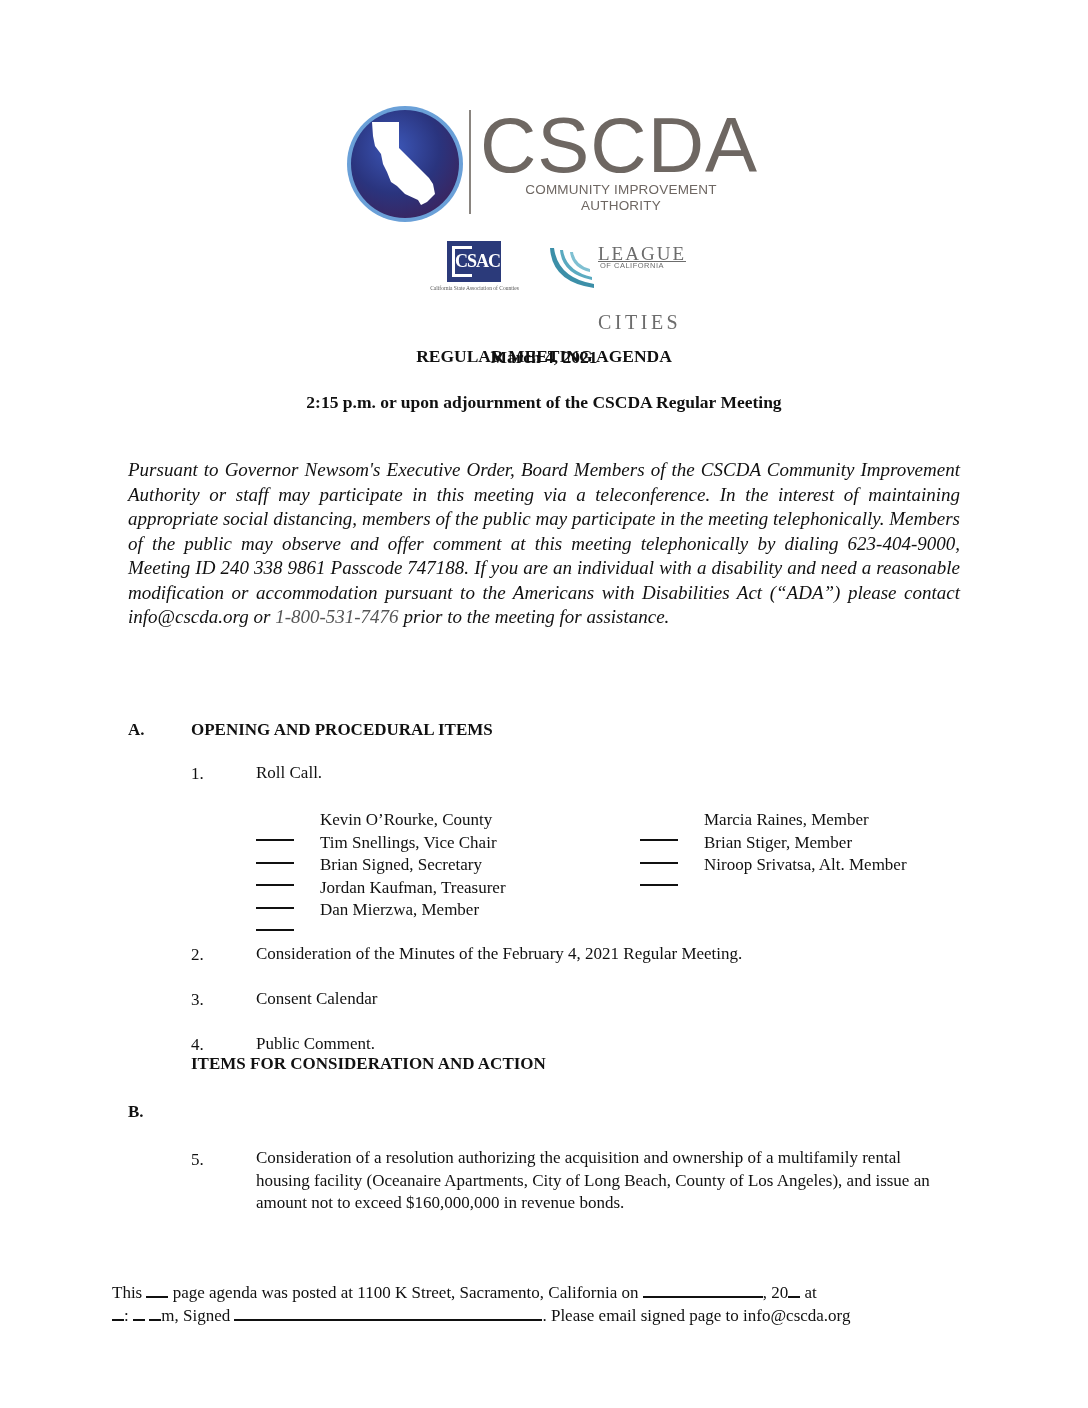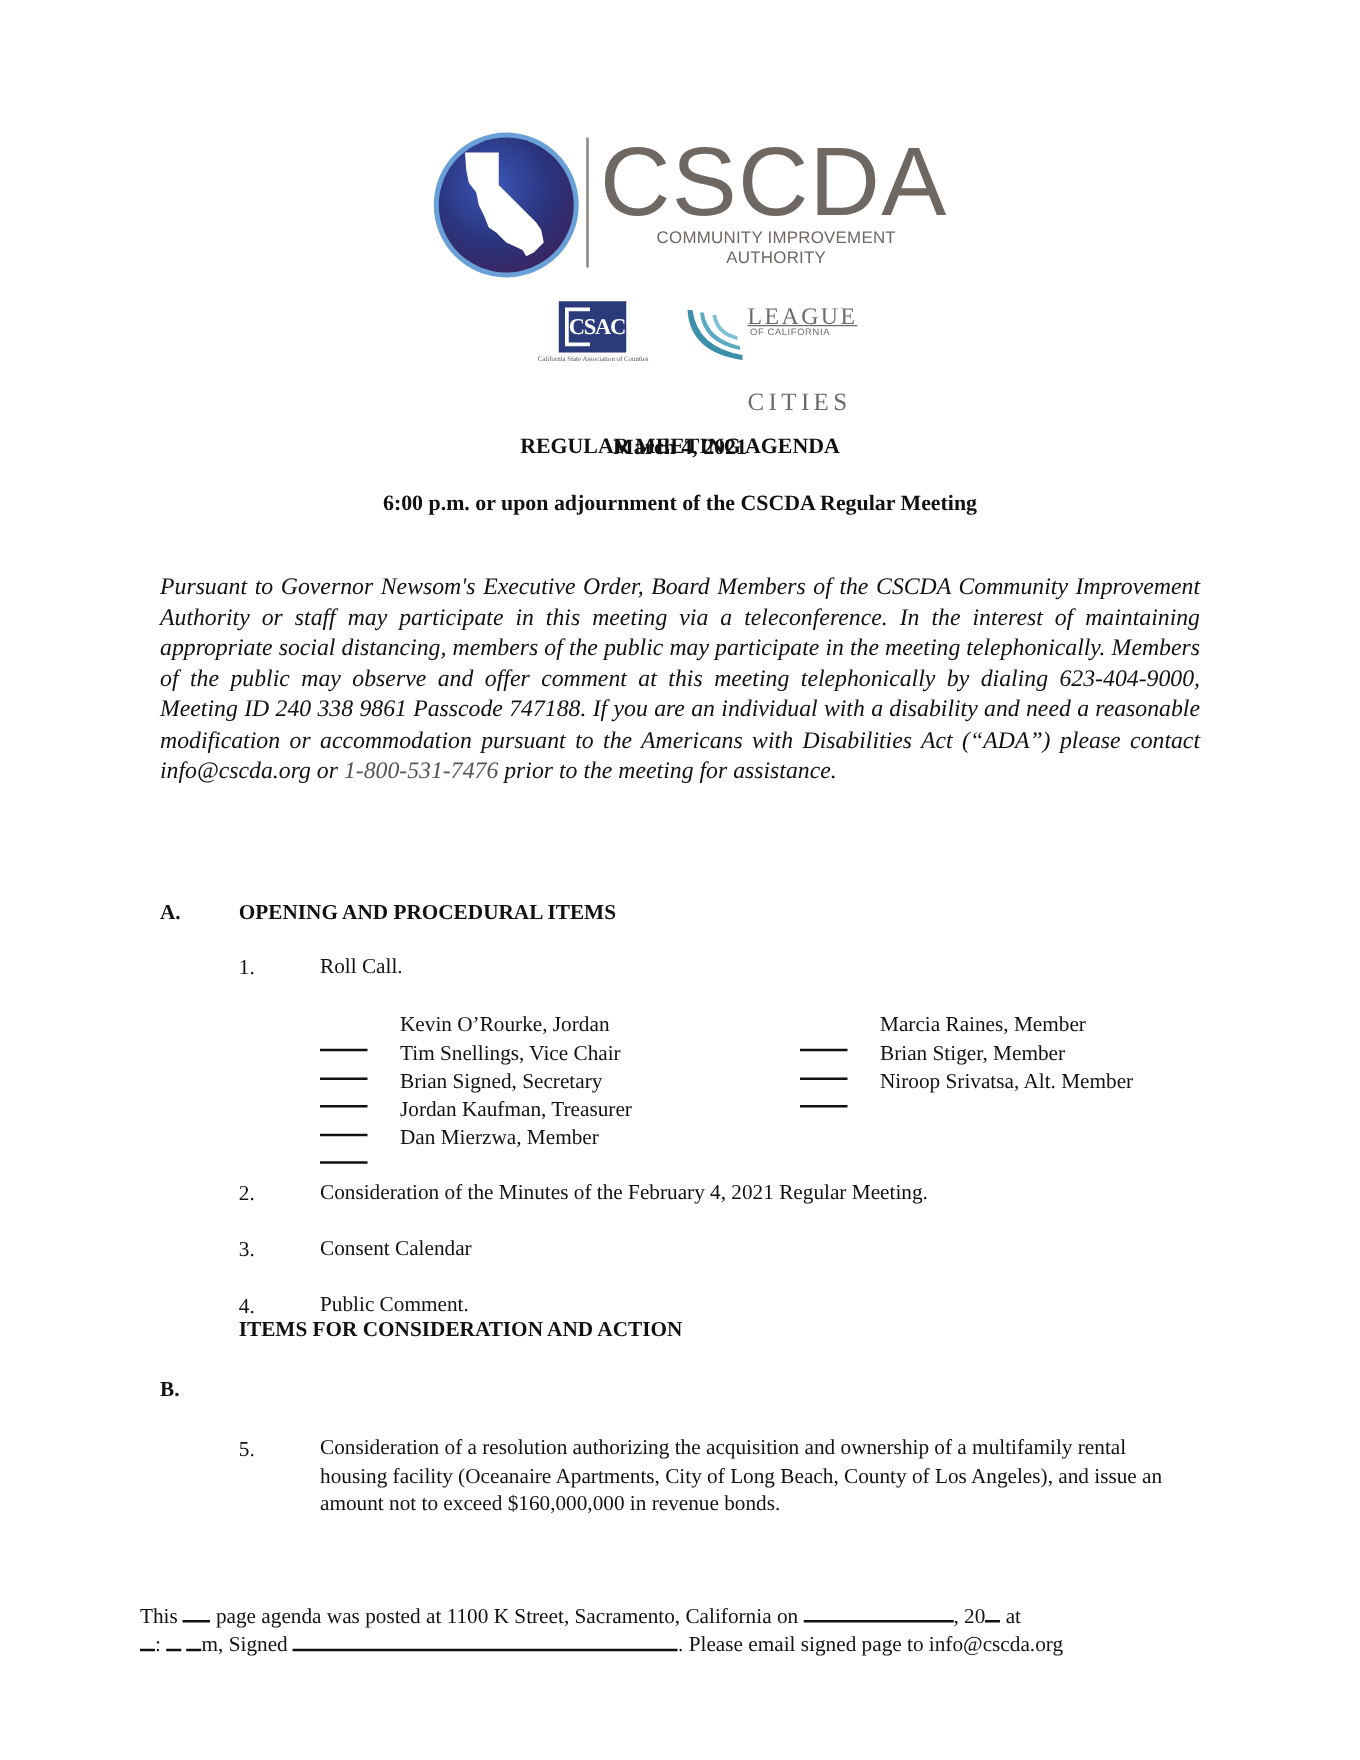--- a/index.html
+++ b/index.html
@@ -89,38 +89,38 @@
     <path d="M12 4 Q14 28 44 34 L44 31 Q18 25 15 4 Z" fill="#5aaac0"></path>
     <path d="M22 6 Q24 22 42 26 L42 23 Q27 19 25 6 Z" fill="#7fc0d2"></path>
   </svg>
 </div>
 <div class="abs league-text1">LEAGUE</div>
 <div class="abs league-text2">OF CALIFORNIA</div>
 <div class="abs league-text3">CITIES</div>
 
 <div class="abs heading" style="top:344px;">REGULAR MEETING AGENDA</div>
 <div class="abs heading" style="top:345px;">March 4, 2021</div>
-<div class="abs heading" style="top:390px;">6:00 p.m. or upon adjournment of the CSCDA Regular Meeting</div>
+<div class="abs heading" style="top:390px;">2:15 p.m. or upon adjournment of the CSCDA Regular Meeting</div>
 
 <div class="abs notice">
   <span>Pursuant to Governor Newsom's Executive Order, Board Members of the CSCDA Community Improvement Authority or staff may participate in this meeting via a teleconference.  In the interest of maintaining appropriate social distancing, members of the public may participate in the meeting telephonically.  Members of the public may observe and offer comment at this meeting telephonically by dialing 623-404-9000, Meeting ID 240 338 9861 Passcode 747188.  If you are an individual with a disability and need a reasonable modification or accommodation pursuant to the Americans with Disabilities Act (“ADA”) please contact info@cscda.org or </span><span class="phone">1-800-531-7476</span><span> prior to the meeting for assistance.</span>
 </div>
 
 <div class="abs sec-letter" style="left:128px; top:720px;">A.</div>
 <div class="abs sec-title" style="left:191px; top:720px;">OPENING AND PROCEDURAL ITEMS</div>
 
 <div class="abs item-num" style="left:191px; top:764px;">1.</div>
 <div class="abs item-text" style="left:256px; top:762px;">Roll Call.</div>
 
 <div class="abs" style="left:256px; top:810px; width:320px;">
   <div class="roll-row" style="top:0px;">
       <div class="blank">
         <span class="roll-line"></span>
       </div>
-      <span>Kevin O’Rourke, Jordan</span>
+      <span>Kevin O’Rourke, County</span>
     </div>
   <div class="roll-row" style="top:22.5px;">
       <div class="blank">
         <span class="roll-line"></span>
       </div>
       <span>Tim Snellings, Vice Chair</span>
     </div>
   <div class="roll-row" style="top:45px;">
       <div class="blank">
         <span class="roll-line"></span>

